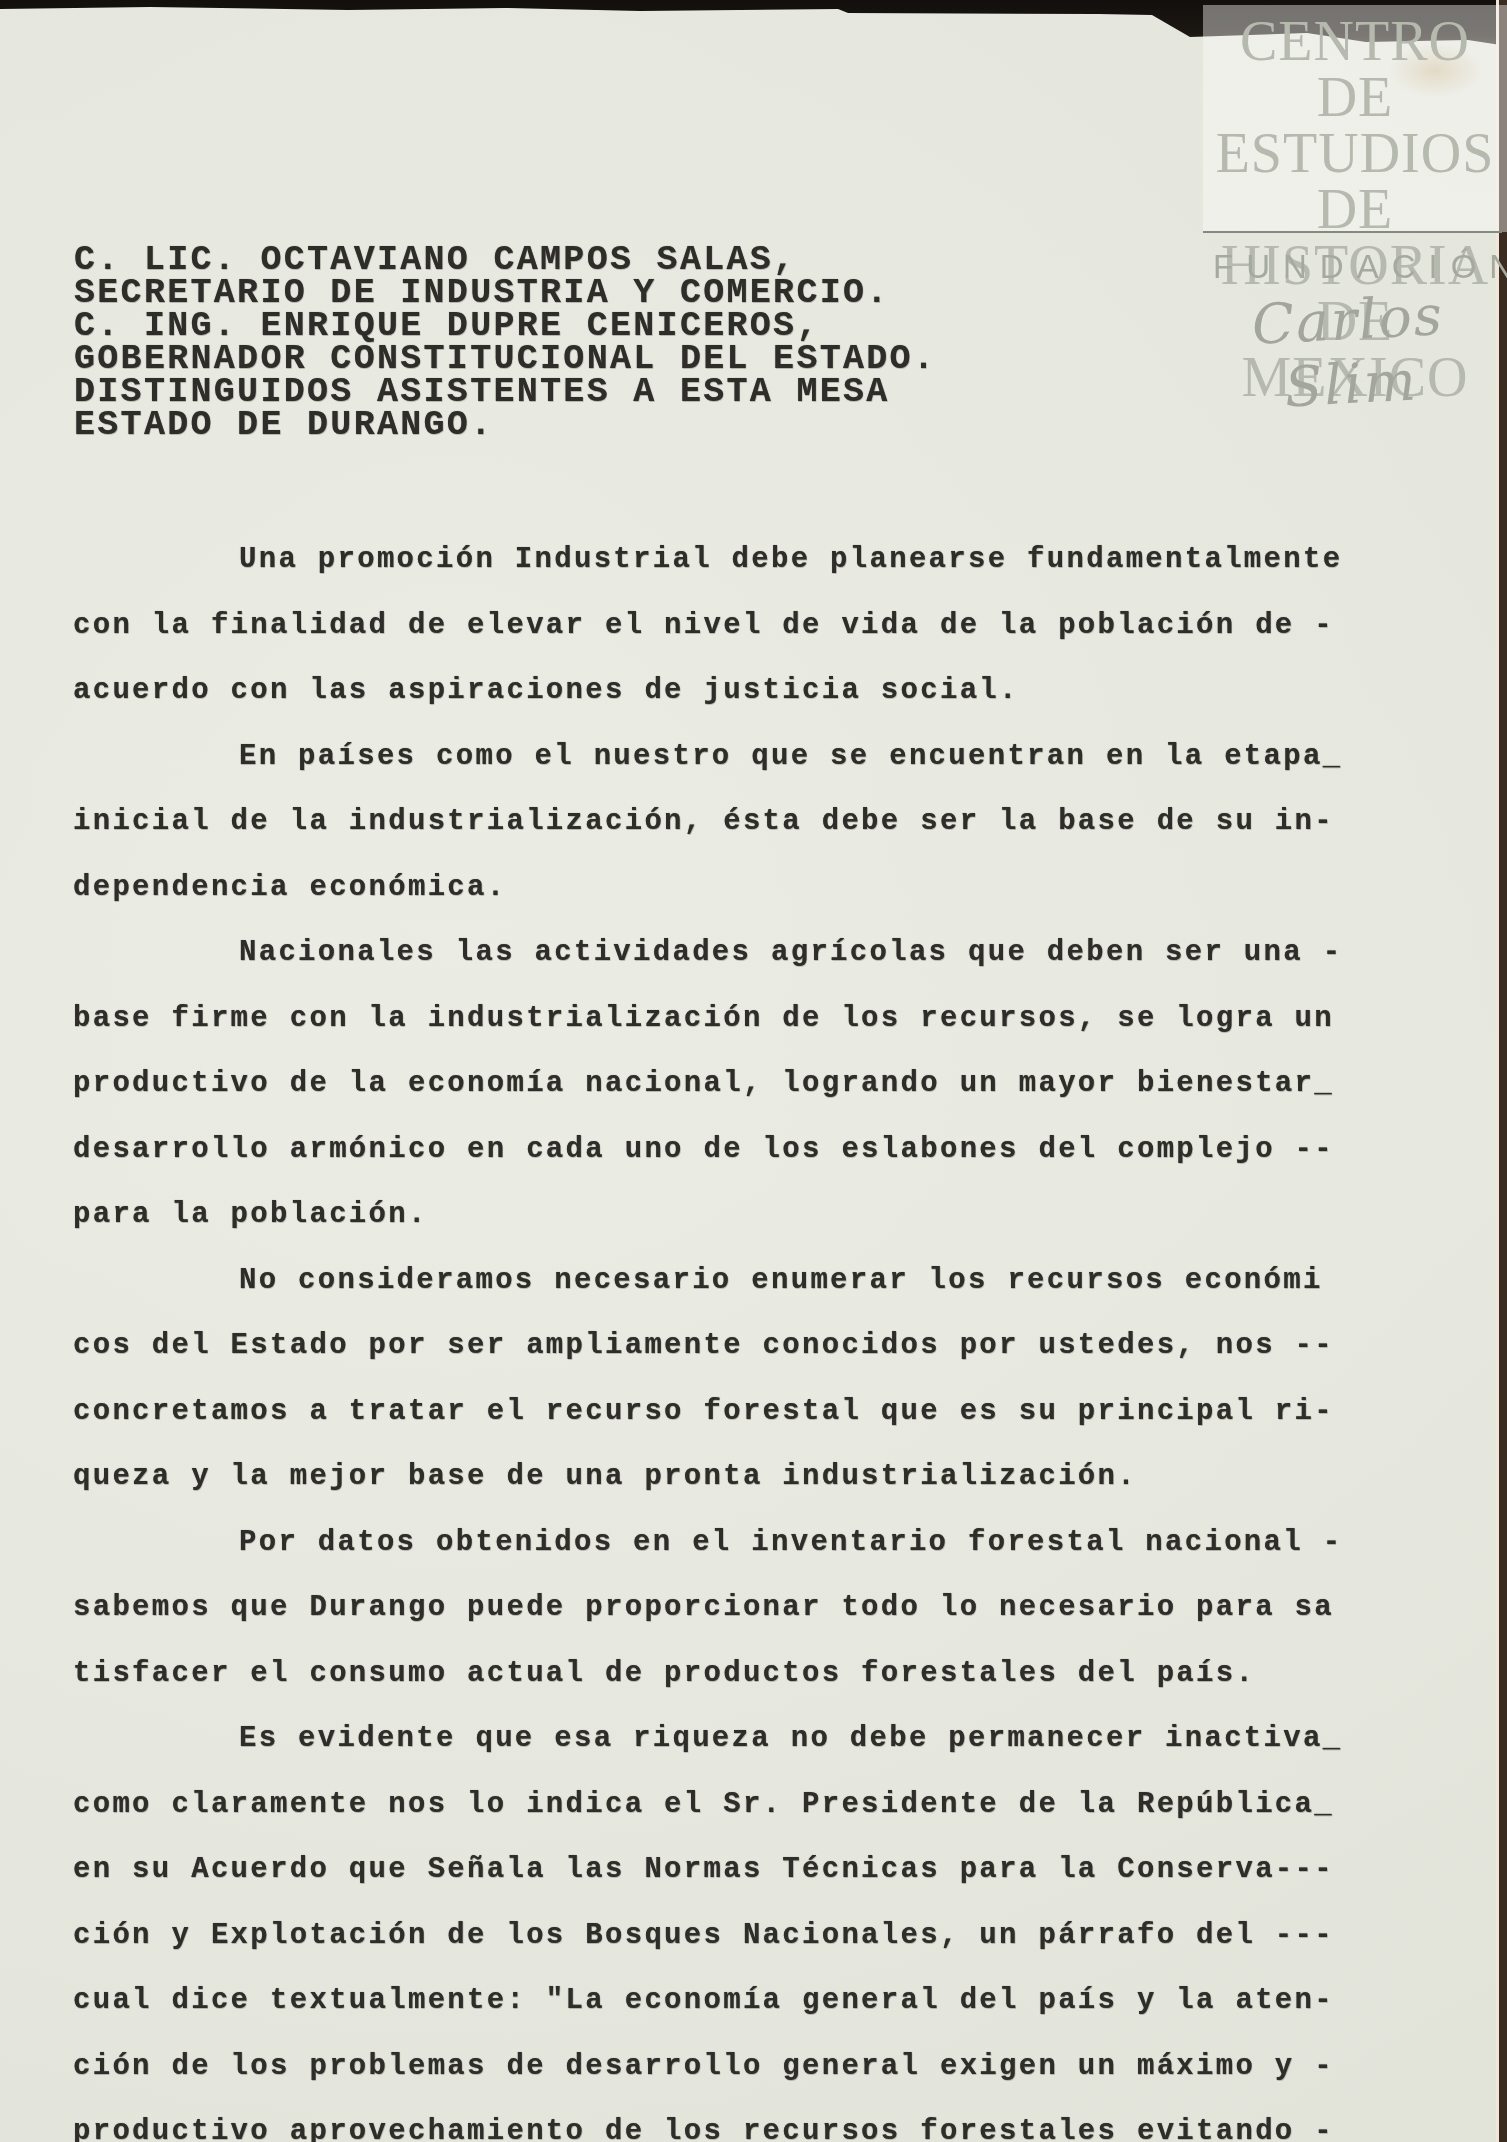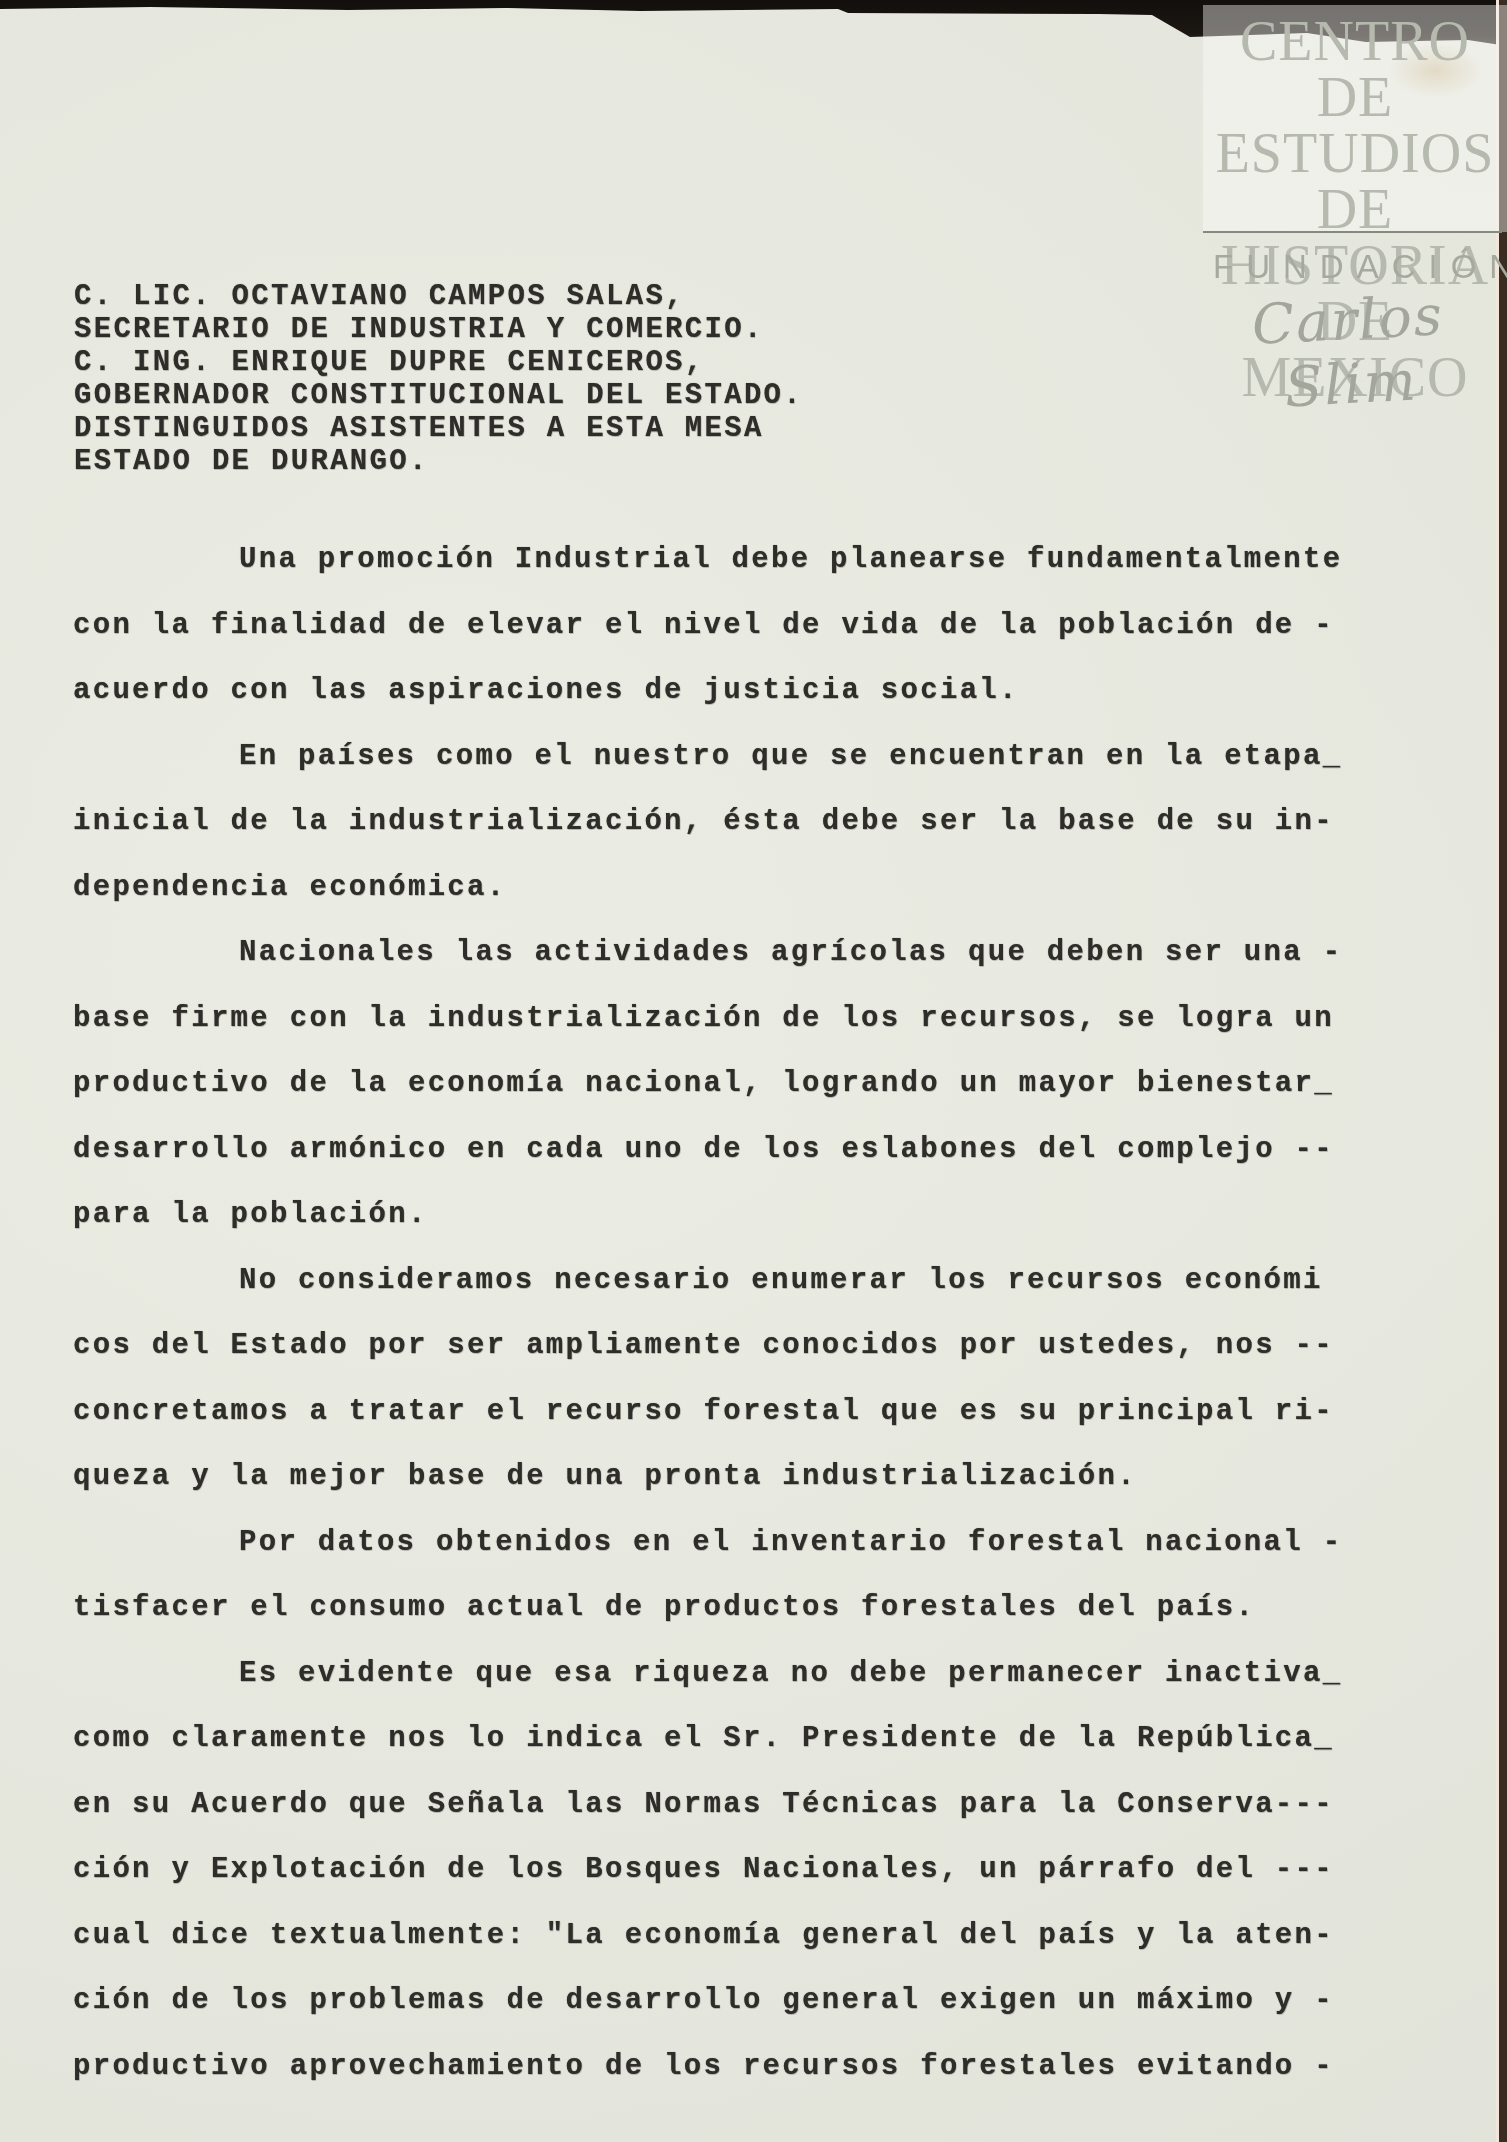--- a/index.html
+++ b/index.html
@@ -62,21 +62,21 @@
     transform:rotate(-3deg);
   }
   
   .typed{
     color:#2f2d29;font-weight:700;
     text-shadow:0 0 1px rgba(47,45,41,0.55),0.6px 0.6px 0 rgba(47,45,41,0.22);
     white-space:nowrap;
   }
   .salutation{
     position:absolute;left:74px;top:244px;
-    font-size:29px;letter-spacing:2.3px;line-height:33px;margin-top:36px;
+    font-size:35px;letter-spacing:2.3px;line-height:33px;
   }
   .body-block{
     position:absolute;left:73px;top:527px;width:1400px;
     font-size:29px;letter-spacing:2.3px;
   }
   .ln{height:65.5px;line-height:65.5px;}
   .first{padding-left:166px;}
 </style>
 </head>
 <body>
@@ -127,20 +127,21 @@
       <div class="ln">para la población.</div>
     </div>
     <div>
       <div class="ln first">No consideramos necesario enumerar los recursos económi</div>
       <div class="ln">cos del Estado por ser ampliamente conocidos por ustedes, nos --</div>
       <div class="ln">concretamos a tratar el recurso forestal que es su principal ri-</div>
       <div class="ln">queza y la mejor base de una pronta industrialización.</div>
     </div>
     <div>
       <div class="ln first">Por datos obtenidos en el inventario forestal nacional -</div>
+      <div class="ln">sabemos que Durango puede proporcionar todo lo necesario para sa</div>
       <div class="ln">tisfacer el consumo actual de productos forestales del país.</div>
     </div>
     <div>
       <div class="ln first">Es evidente que esa riqueza no debe permanecer inactiva_</div>
       <div class="ln">como claramente nos lo indica el Sr. Presidente de la República_</div>
       <div class="ln">en su Acuerdo que Señala las Normas Técnicas para la Conserva---</div>
       <div class="ln">ción y Explotación de los Bosques Nacionales, un párrafo del ---</div>
       <div class="ln">cual dice textualmente: "La economía general del país y la aten-</div>
       <div class="ln">ción de los problemas de desarrollo general exigen un máximo y -</div>
       <div class="ln">productivo aprovechamiento de los recursos forestales evitando -</div>

